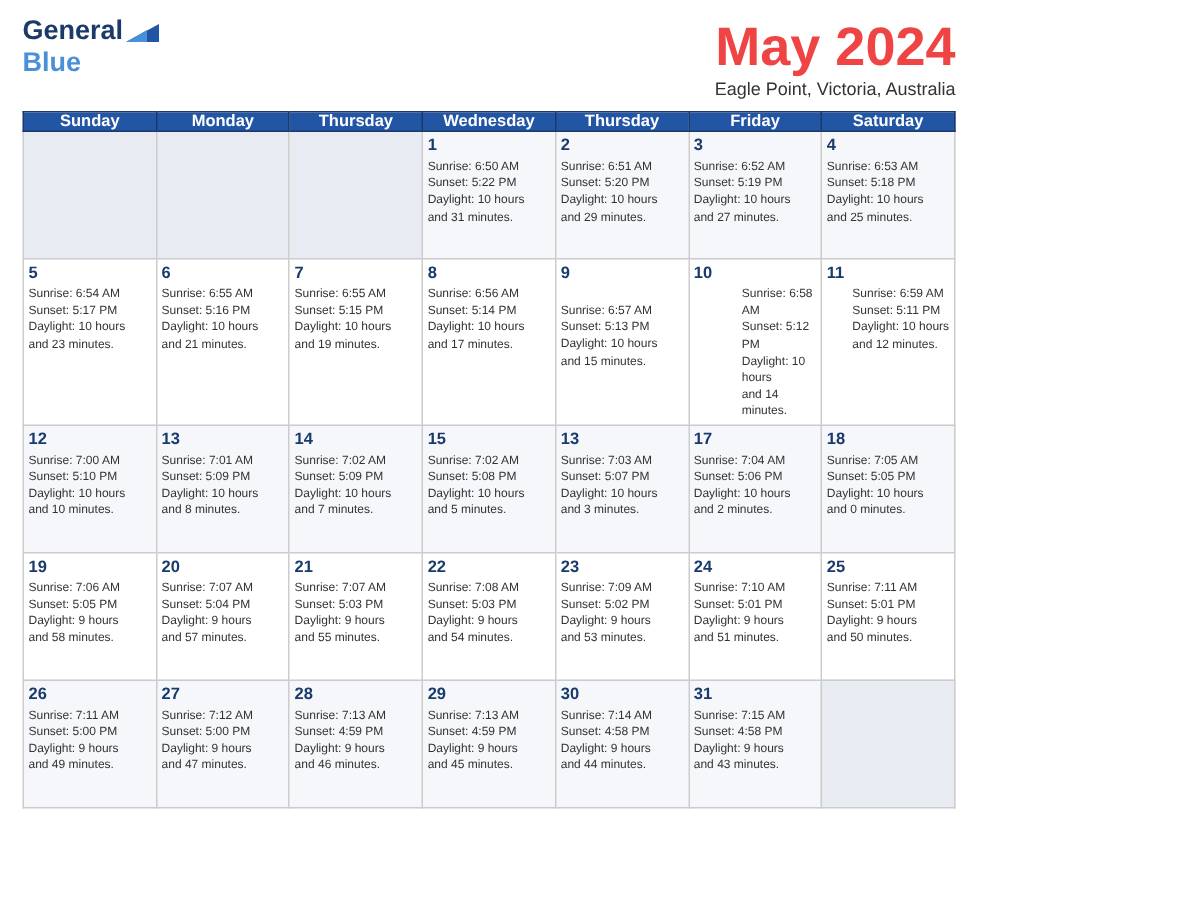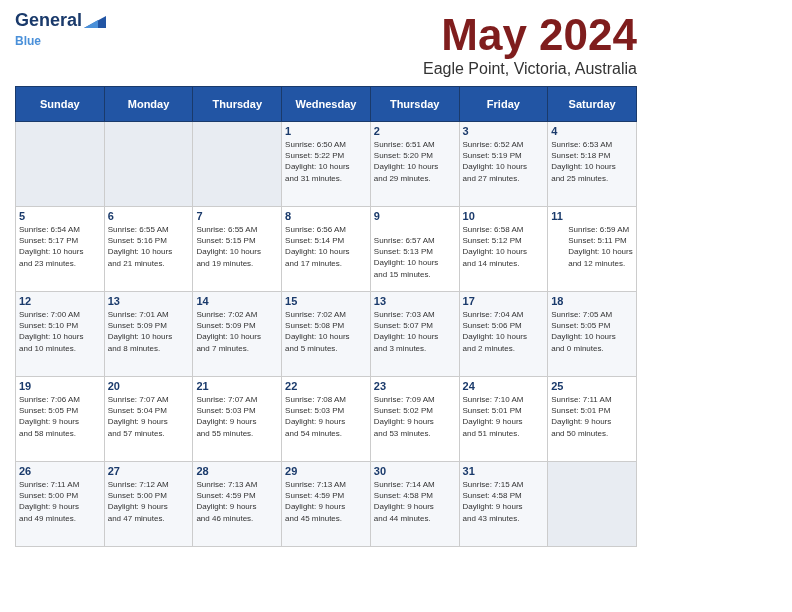--- a/index.html
+++ b/index.html
@@ -26,47 +26,47 @@
       display: flex;
       flex-direction: column;
       align-items: flex-start;
     }
     .logo-row {
       display: flex;
       align-items: center;
     }
     .logo-blue {
       color: #4a90d9;
-      font-size: 12px;
+      font-size: 18px;
       font-weight: bold;
     }
     .title-area {
       text-align: right;
     }
     .main-title {
-      font-size: 44px;
+      font-size: 36px;
       font-weight: bold;
-      color: #7f1d1d;
+      color: #ef4444;
     }
     .subtitle {
-      font-size: 16px;
+      font-size: 12px;
       color: #333;
     }
     .calendar-table {
       width: 100%;
       border-collapse: collapse;
       table-layout: fixed;
     }
     .calendar-table thead th {
       background: #2255a4;
       color: #fff;
       font-size: 11px;
       font-weight: bold;
       text-align: center;
-      padding: 11px 2px;
+      padding: 0 2px;
       border: 1px solid #1a3a6b;
     }
     .calendar-table tbody td {
       border: 1px solid #ccc;
       vertical-align: top;
       padding: 3px 3px;
       font-size: 8.5px;
       color: #333;
       height: 85px;
       background: #fff;
@@ -194,21 +194,21 @@
           </td>
           <td>
             <span class="day-number">9</span>
             <div class="day-info" style="white-space: pre-line; margin-top: 13px;">Sunrise: 6:57 AM
 Sunset: 5:13 PM
 Daylight: 10 hours
 and 15 minutes.</div>
           </td>
           <td>
             <span class="day-number">10</span>
-            <div class="day-info" style="white-space: pre-line;">Sunrise: 6:58 AM
+            <div class="day-info" style="white-space: pre-line; margin-left: 32px;">Sunrise: 6:58 AM
 Sunset: 5:12 PM
 Daylight: 10 hours
 and 14 minutes.</div>
           </td>
           <td>
             <span class="day-number">11</span>
             <div class="day-info" style="white-space: pre-line; margin-left: 17px;">Sunrise: 6:59 AM
 Sunset: 5:11 PM
 Daylight: 10 hours
 and 12 minutes.</div>

